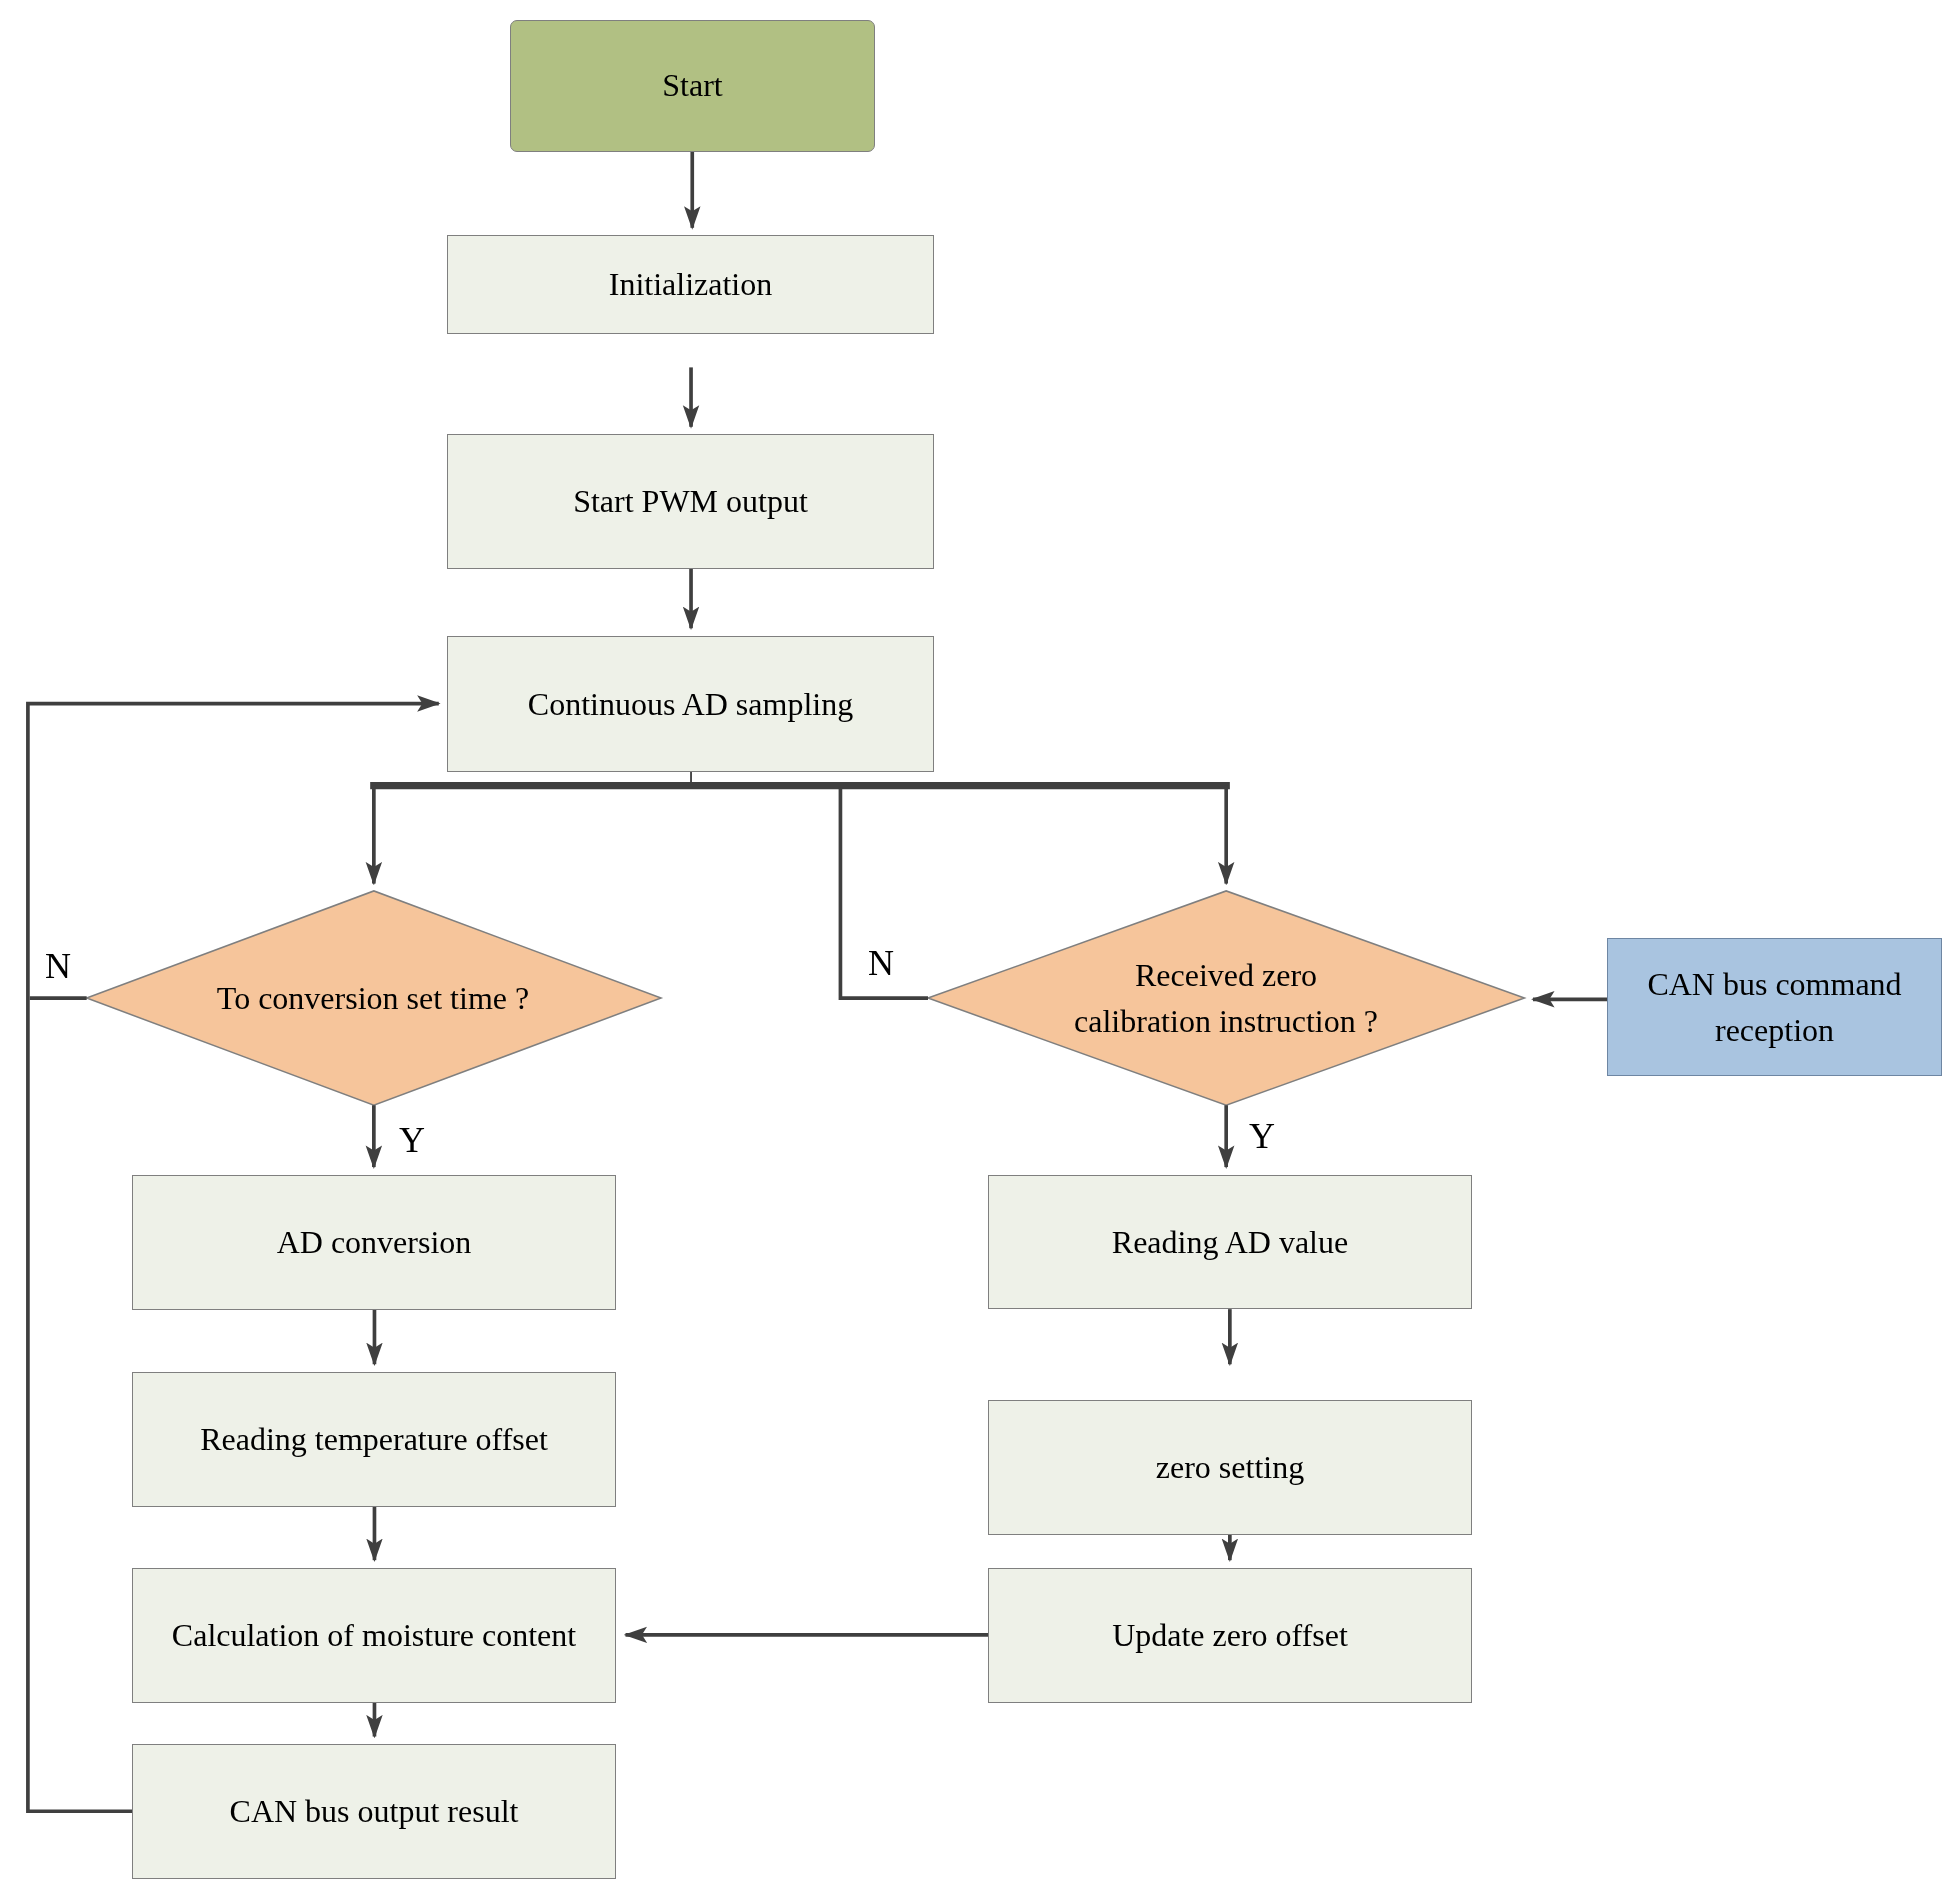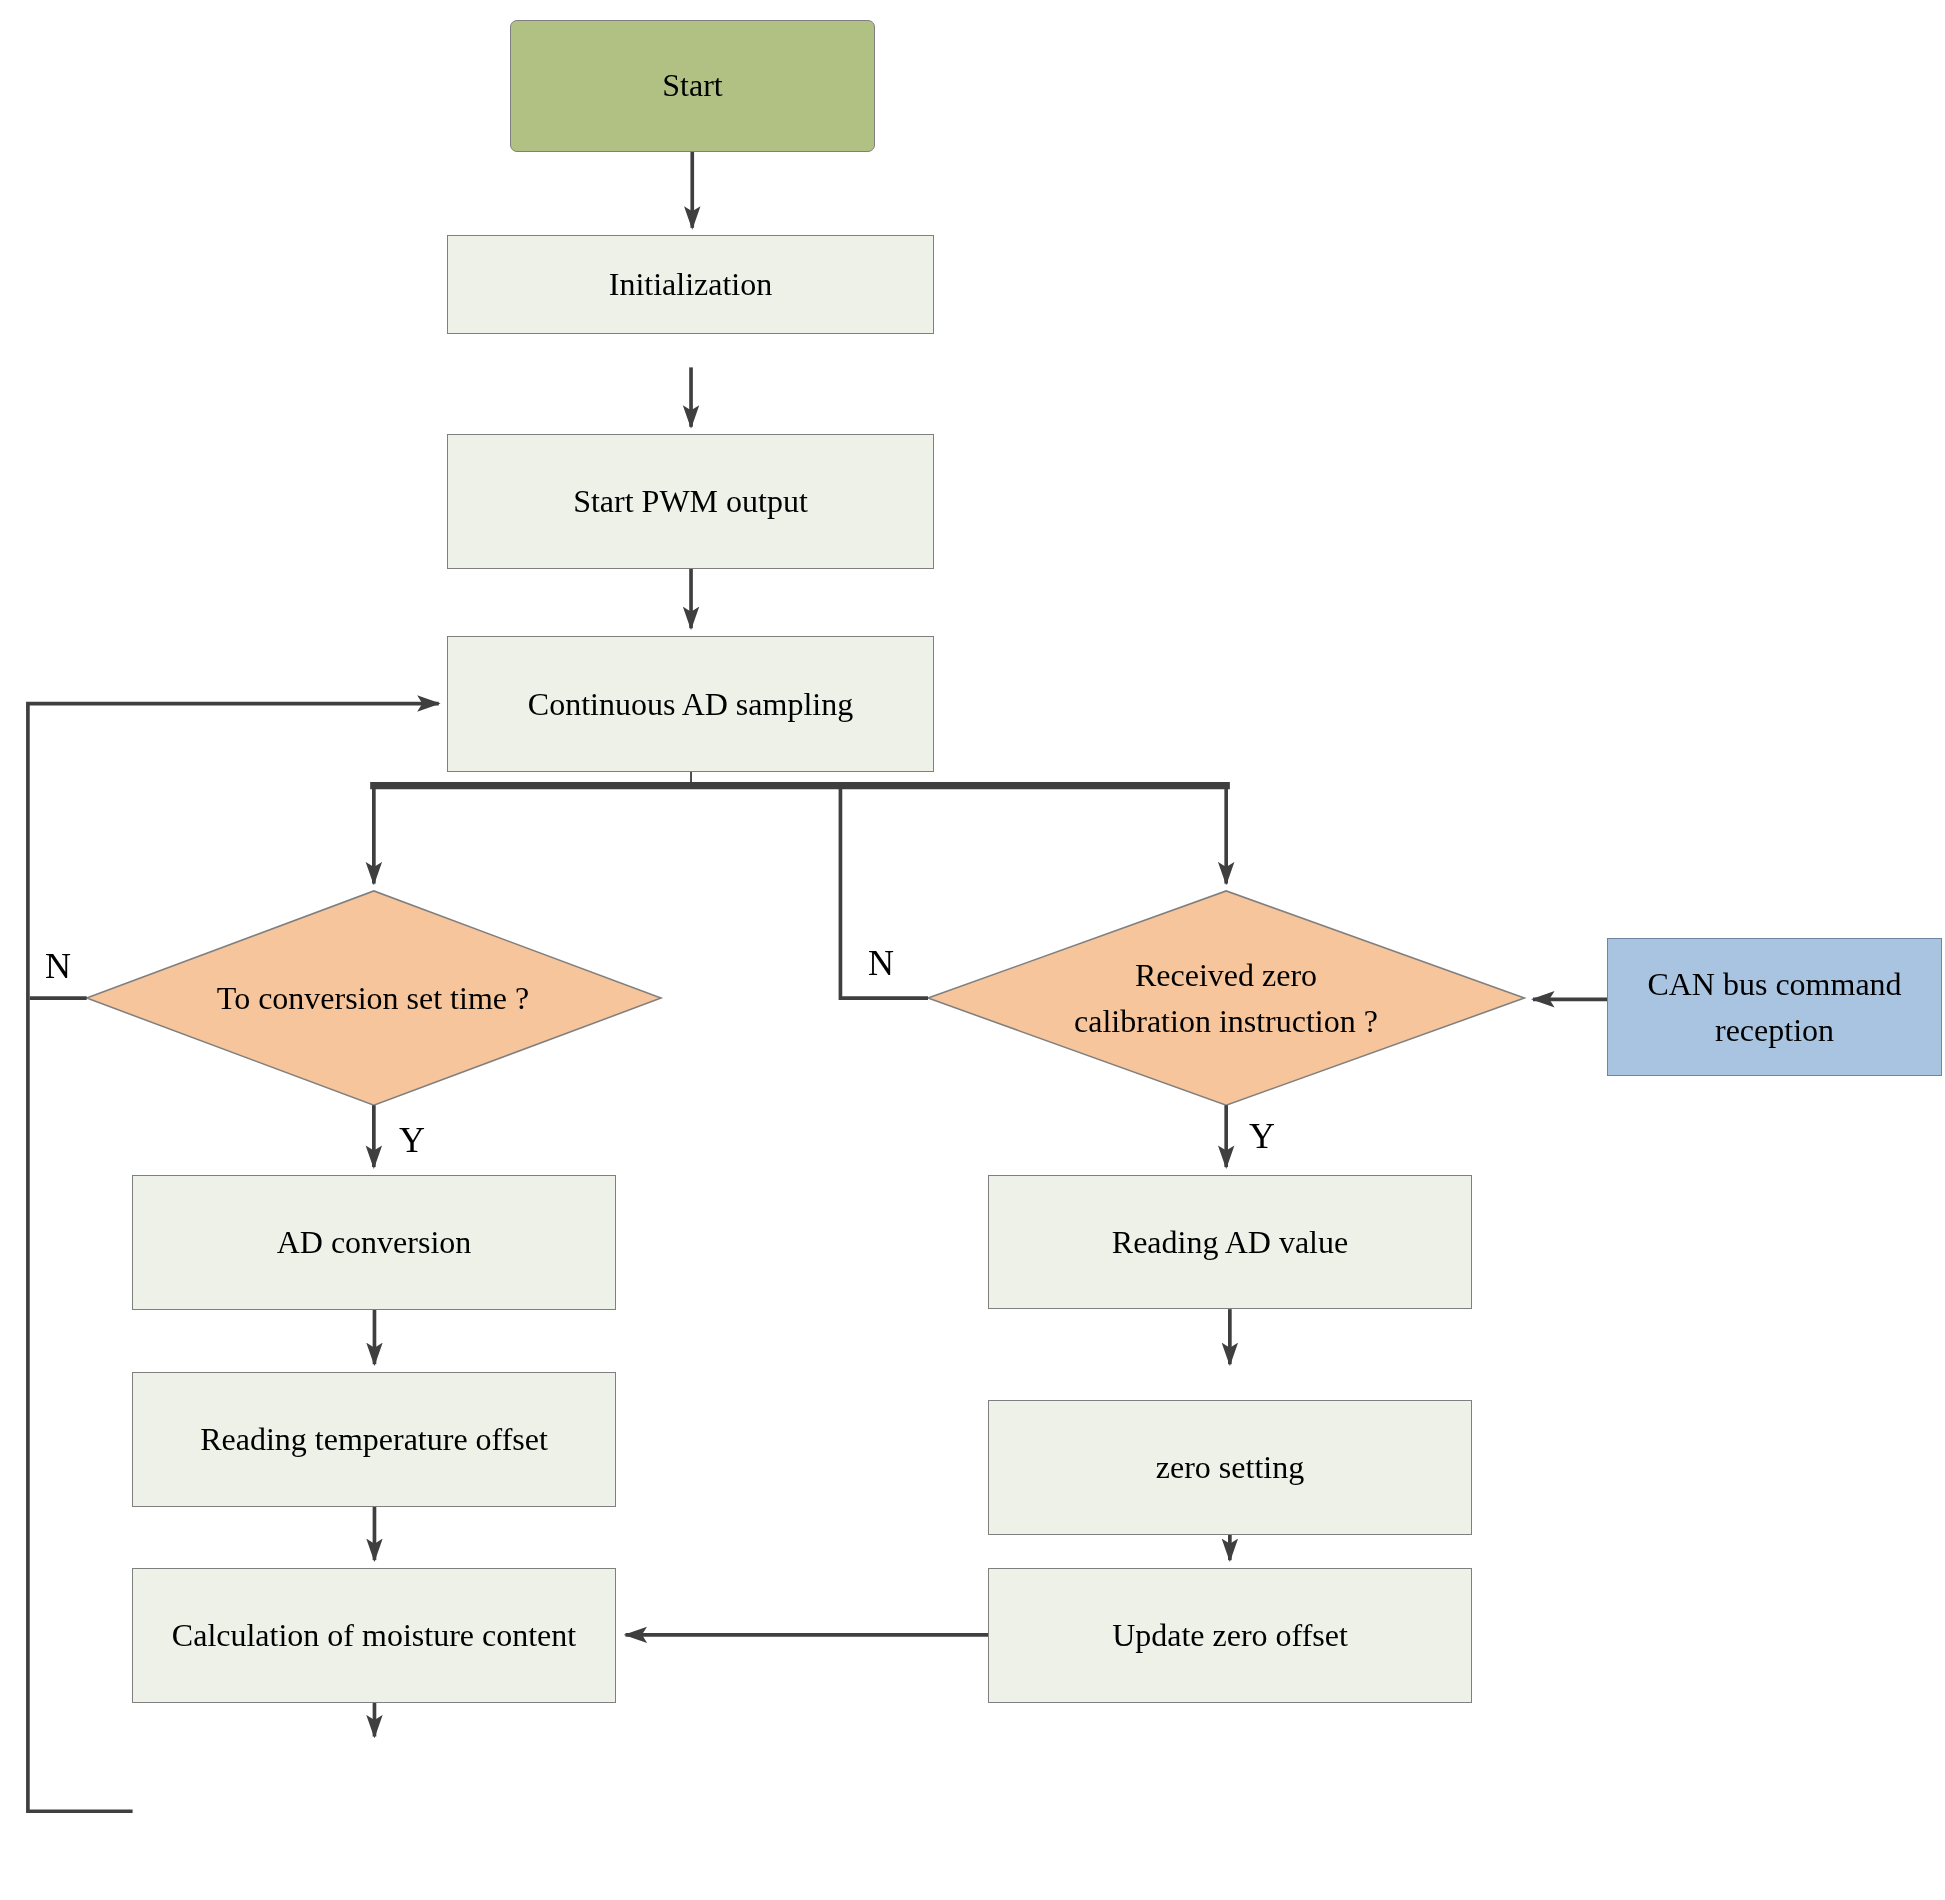--- a/index.html
+++ b/index.html
@@ -89,20 +89,21 @@
 
   <div class="node io" style="left:1607px; top:938px; width:335px; height:138px;">CAN bus command
 reception</div>
 
   <div class="node process" style="left:132px; top:1175px; width:484px; height:135px;">AD conversion</div>
 
   <div class="node process" style="left:132px; top:1372px; width:484px; height:135px;">Reading temperature offset</div>
 
   <div class="node process" style="left:132px; top:1568px; width:484px; height:135px;">Calculation of moisture content</div>
 
+  <div class="node process" style="left:132px; top:1744px; width:484px; height:135px;">CAN bus output result</div>
 
   <div class="node process" style="left:988px; top:1175px; width:484px; height:134px;">Reading AD value</div>
 
   <div class="node process" style="left:988px; top:1372px; width:484px; height:135px;margin-top:28px;">zero setting</div>
 
   <div class="node process" style="left:988px; top:1568px; width:484px; height:135px;">Update zero offset</div>
 
   <div class="edge-label" style="left:58px; top:966px;">N</div>
   <div class="edge-label" style="left:412px; top:1140px;">Y</div>
   <div class="edge-label" style="left:881px; top:963px;">N</div>

